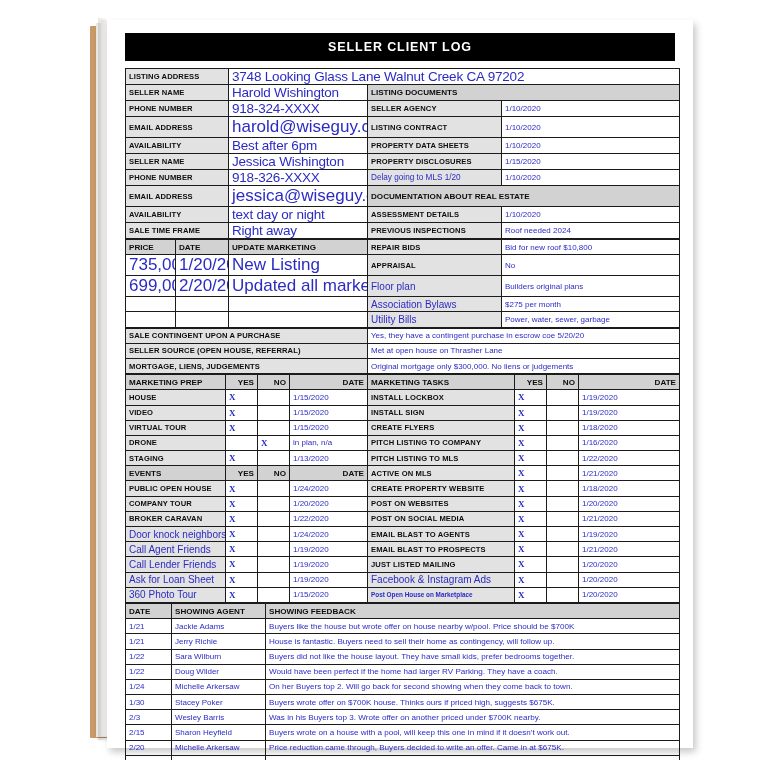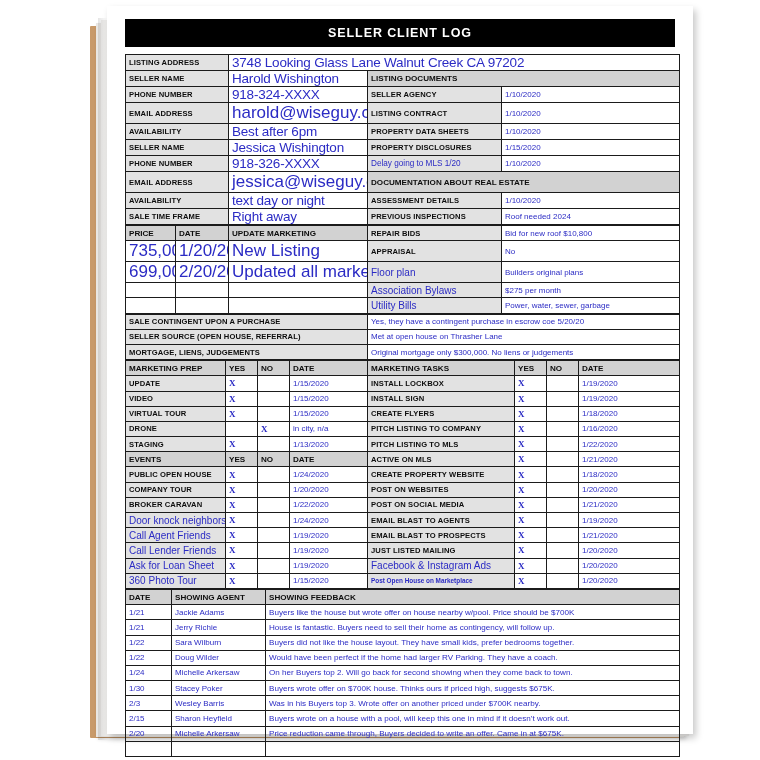--- a/index.html
+++ b/index.html
@@ -38,21 +38,21 @@
     box-shadow: 2px 2px 4px rgba(0,0,0,0.18);
   }
   .paper-back-0 {
     position: absolute;
     left: 101px; top: 20px;
     width: 588px; height: 716px;
     background: #f2f1ef;
   }
   .page {
     position: absolute;
-    left: 107px; top: 6px;
+    left: 107px; top: 20px;
     width: 586px; height: 728px;
     background: #ffffff;
     box-shadow: 3px 4px 7px rgba(0,0,0,0.22);
     box-sizing: border-box;
     padding: 12px 14px 8px 18px;
   }
   .page-shadow-edge {
     position: absolute;
     left: 98px; top: 18px;
     width: 10px; height: 722px;
@@ -123,21 +123,21 @@
     background: #e2e2e2;
     color: #2b2bc4;
     font-size: 6.4px;
     font-weight: bold;
   }
   .lbl-blue-md {
     background: #e2e2e2;
     color: #2b2bc4;
     font-size: 10px;
   }
-  .ctr { text-align: left; }
+  .ctr { text-align: right; }
 
   
   .xmark {
     color: #2b2bc4;
     font-size: 9px;
     font-weight: bold;
     font-family: "Liberation Serif", serif;
   }
 
   
@@ -313,21 +313,21 @@
           <td class="lbl-hdr ctr">YES</td>
           <td class="lbl-hdr ctr">NO</td>
           <td class="lbl-hdr ctr">DATE</td>
           <td class="lbl-hdr">MARKETING TASKS</td>
           <td class="lbl-hdr ctr">YES</td>
           <td class="lbl-hdr ctr">NO</td>
           <td class="lbl-hdr ctr">DATE</td>
         </tr>
 
         <tr>
-          <td class="lbl">UPDATE</td>
+          <td class="lbl">HOUSE</td>
           <td class="xmark">X</td>
           <td class="xmark"></td>
           <td class="val">1/15/2020</td>
           <td class="lbl">INSTALL LOCKBOX</td>
           <td class="xmark">X</td>
           <td class="xmark"></td>
           <td class="val">1/19/2020</td>
         </tr>
         <tr>
           <td class="lbl">VIDEO</td>
@@ -346,21 +346,21 @@
           <td class="val">1/15/2020</td>
           <td class="lbl">CREATE FLYERS</td>
           <td class="xmark">X</td>
           <td class="xmark"></td>
           <td class="val">1/18/2020</td>
         </tr>
         <tr>
           <td class="lbl">DRONE</td>
           <td class="xmark"></td>
           <td class="xmark">X</td>
-          <td class="val">in city, n/a</td>
+          <td class="val">in plan, n/a</td>
           <td class="lbl">PITCH LISTING TO COMPANY</td>
           <td class="xmark">X</td>
           <td class="xmark"></td>
           <td class="val">1/16/2020</td>
         </tr>
         <tr>
           <td class="lbl">STAGING</td>
           <td class="xmark">X</td>
           <td class="xmark"></td>
           <td class="val">1/13/2020</td>

